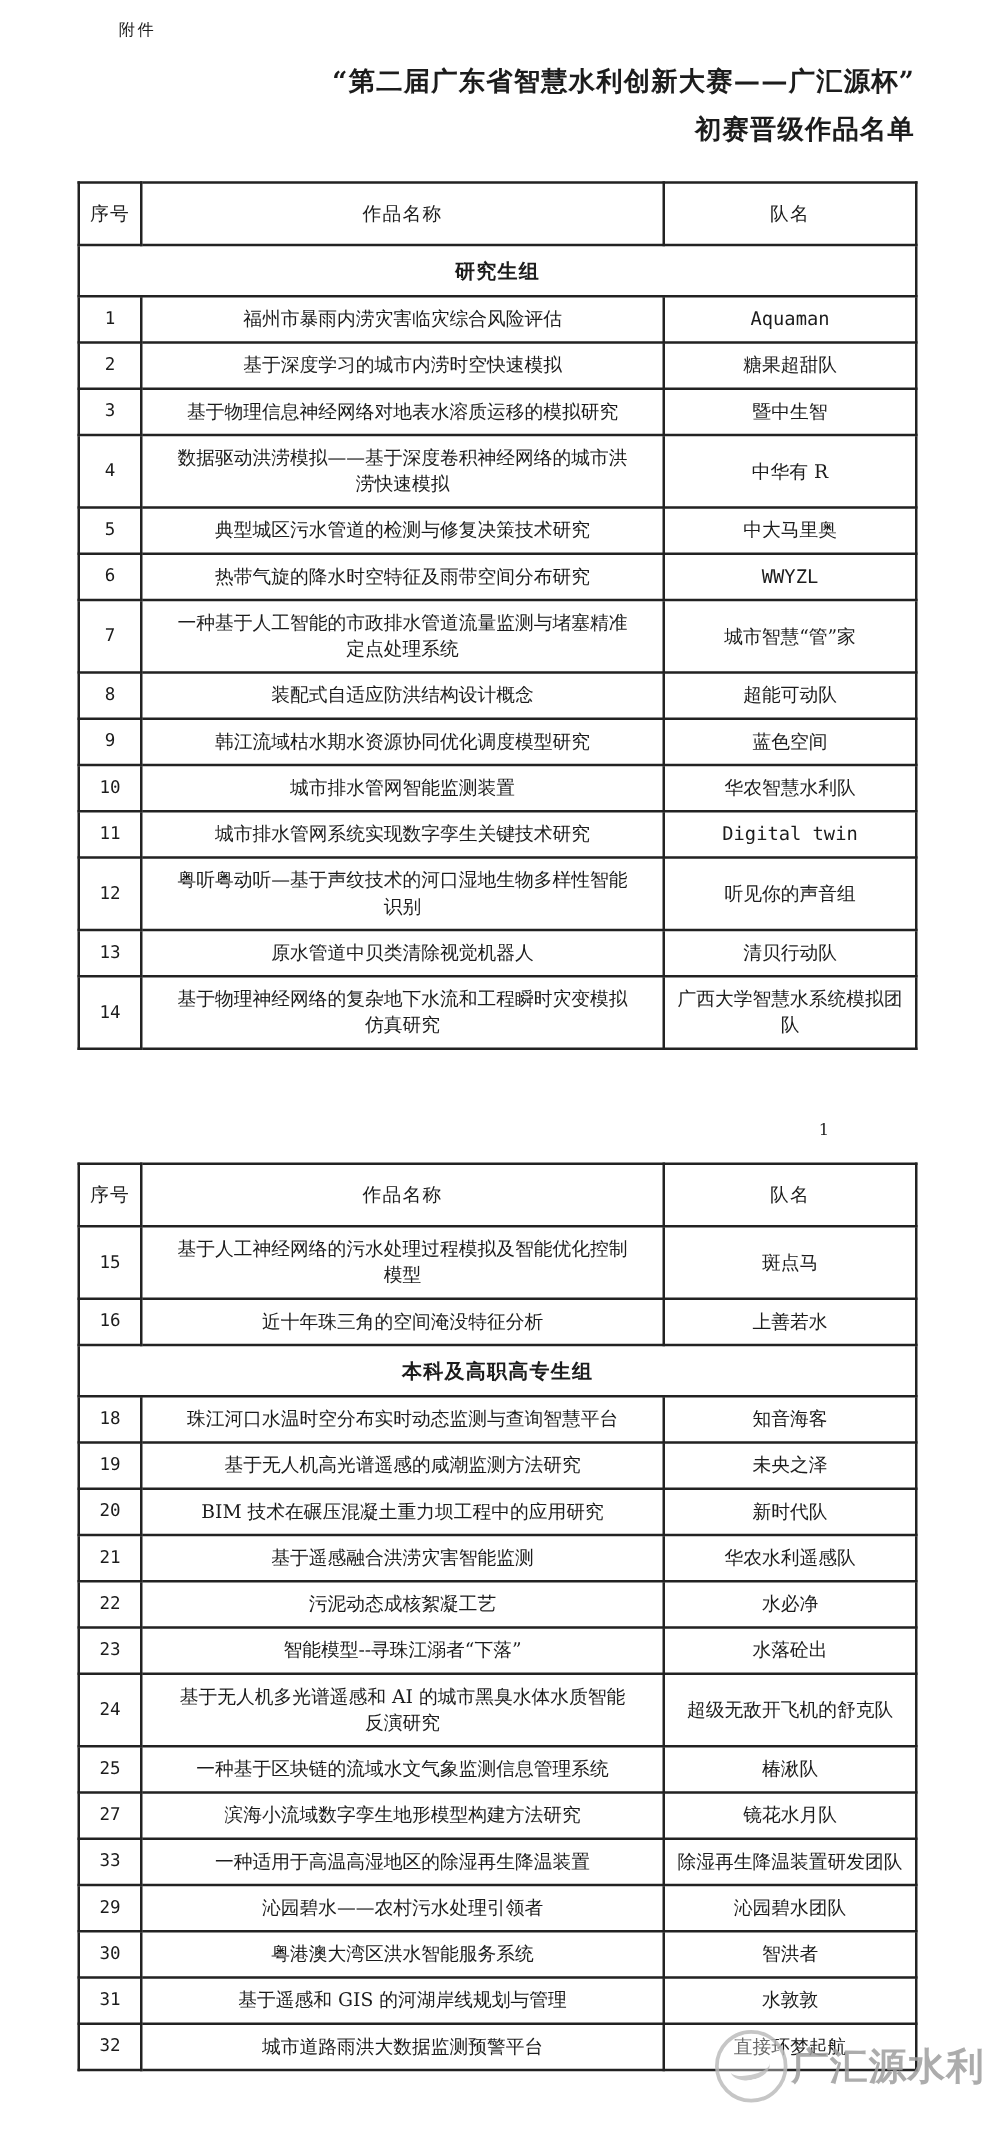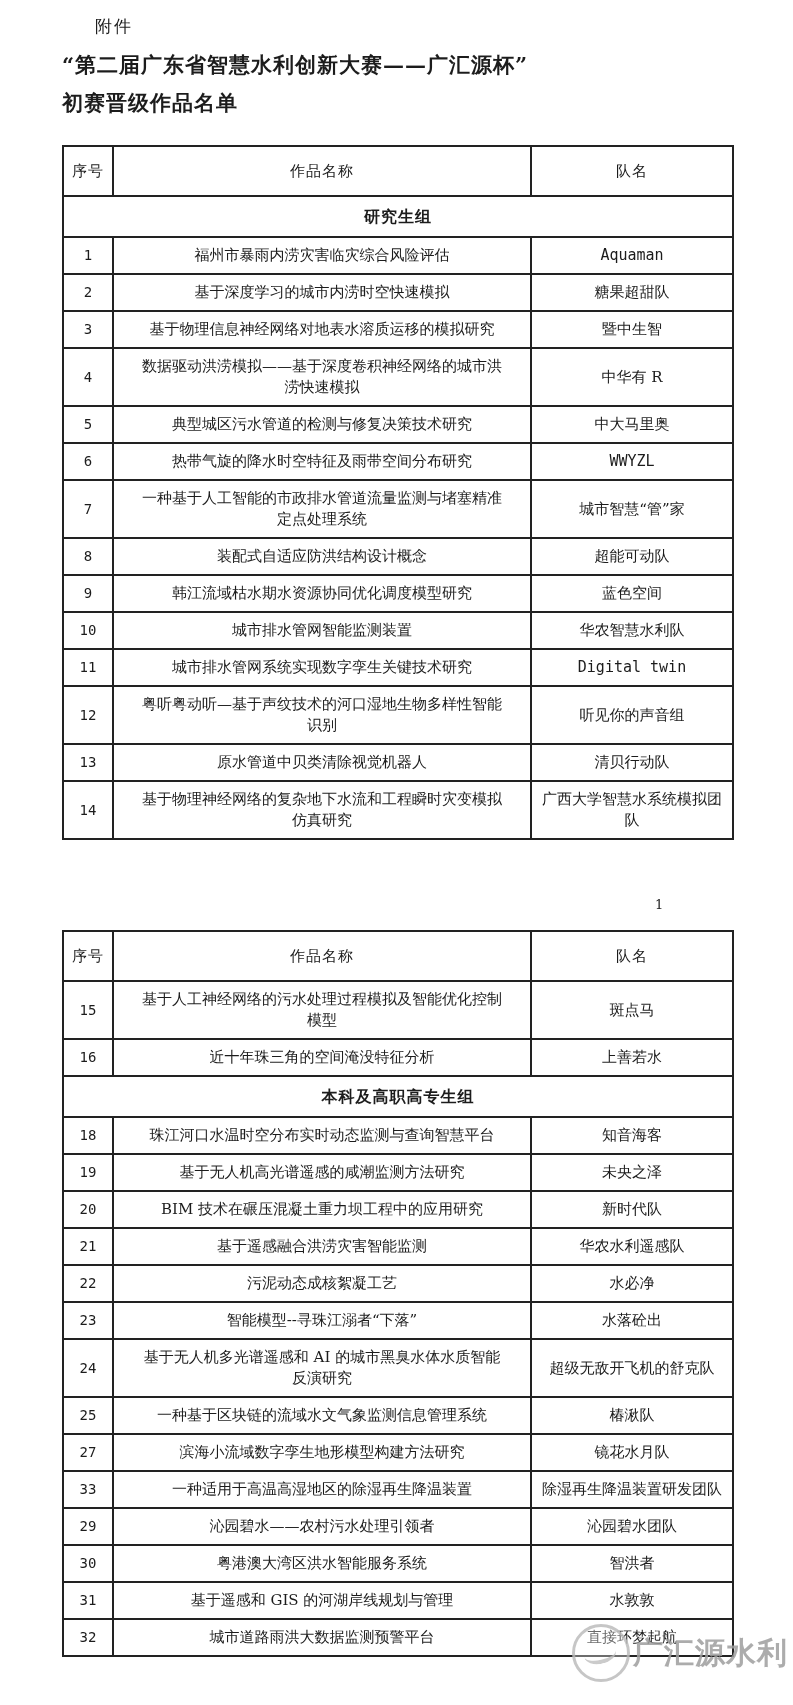--- a/index.html
+++ b/index.html
@@ -9,29 +9,29 @@
     height: 1705px;
     background: #ffffff;
     overflow: hidden;
     font-family: "DejaVu Serif", "Liberation Serif", serif;
     color: #1c1c1c;
   }
   .attachment {
     position: absolute;
     top: 15px;
     left: 95px;
-    font-size: 17px;
+    font-size: 13px;
     letter-spacing: 2px;
   }
   .title-block {
     position: absolute;
     top: 46px;
     left: 62px;
     width: 670px;
-    text-align: left;
+    text-align: right;
     font-weight: bold;
     font-size: 21px;
     line-height: 38px;
     letter-spacing: 1px;
   }
   table.doc-table {
     position: absolute;
     left: 62px;
     width: 670px;
     border-collapse: collapse;

